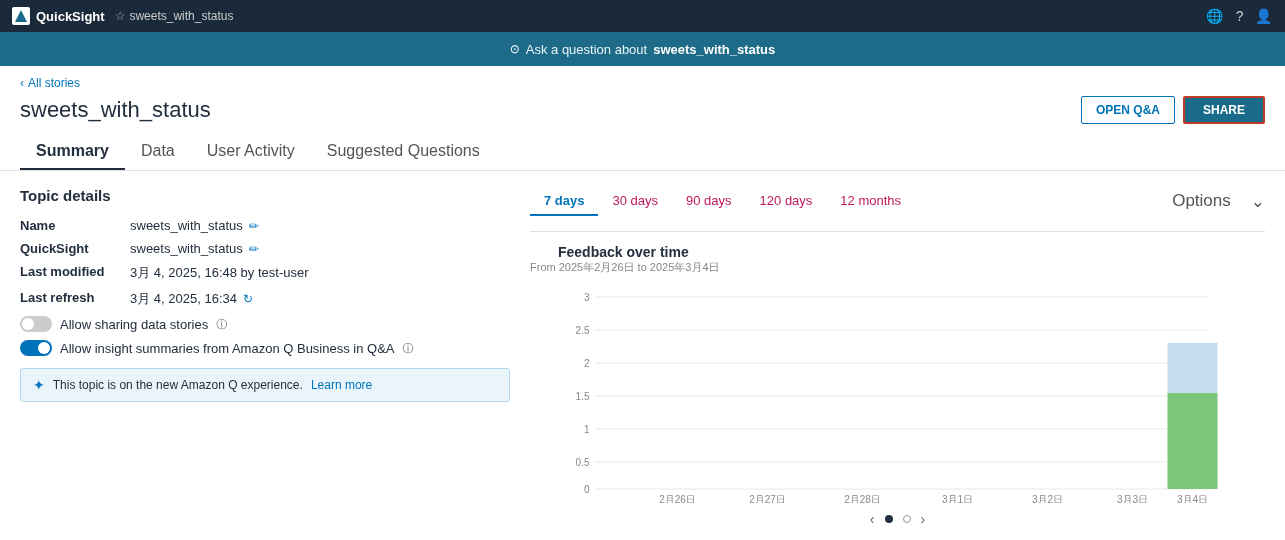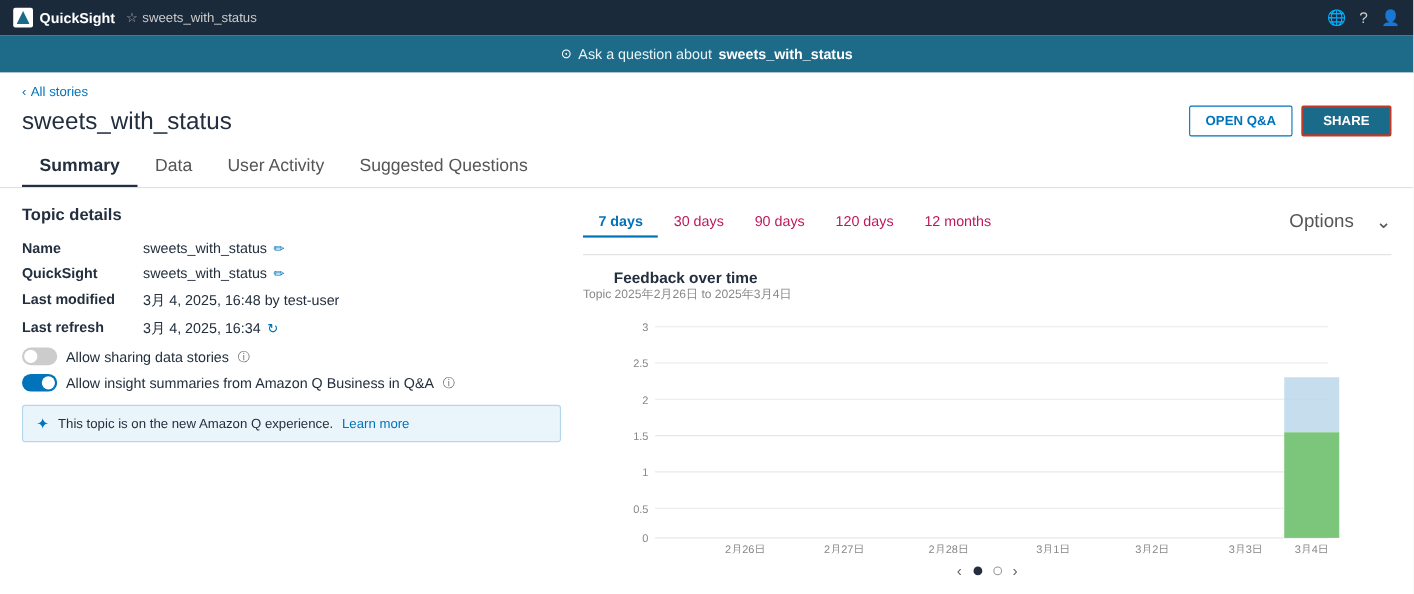--- a/index.html
+++ b/index.html
@@ -463,21 +463,21 @@
           <div class="time-tab">12 months</div>
         </div>
         <div class="options-btn">
           <span>Options</span>
           <span>⌄</span>
         </div>
       </div>
 
       <div class="chart-header">
         <div class="chart-title">Feedback over time</div>
-        <div class="chart-subtitle">Topic 2025年2月26日 to 2025年3月4日</div>
+        <div class="chart-subtitle">From 2025年2月26日 to 2025年3月4日</div>
       </div>
 
       <div class="chart-area">
         <svg class="chart-svg" viewBox="0 0 660 220">
 
           <text x="22" y="18" font-size="10" fill="#888" text-anchor="end">3</text>
           <text x="22" y="51" font-size="10" fill="#888" text-anchor="end">2.5</text>
           <text x="22" y="84" font-size="10" fill="#888" text-anchor="end">2</text>
           <text x="22" y="117" font-size="10" fill="#888" text-anchor="end">1.5</text>
           <text x="22" y="150" font-size="10" fill="#888" text-anchor="end">1</text>

